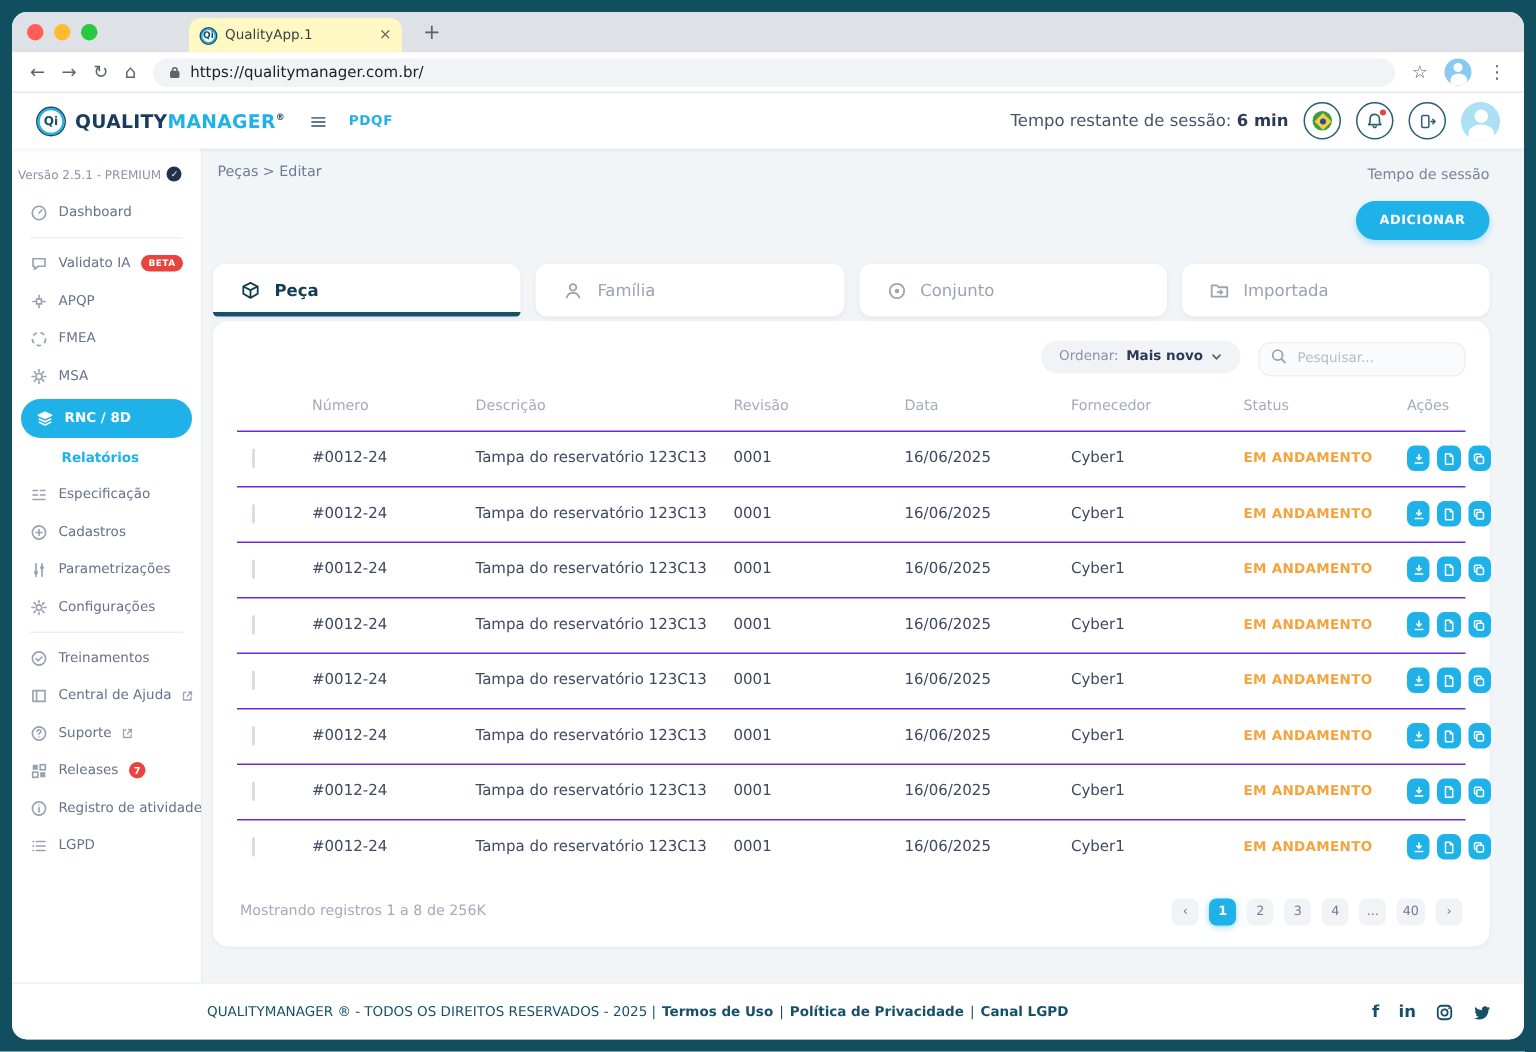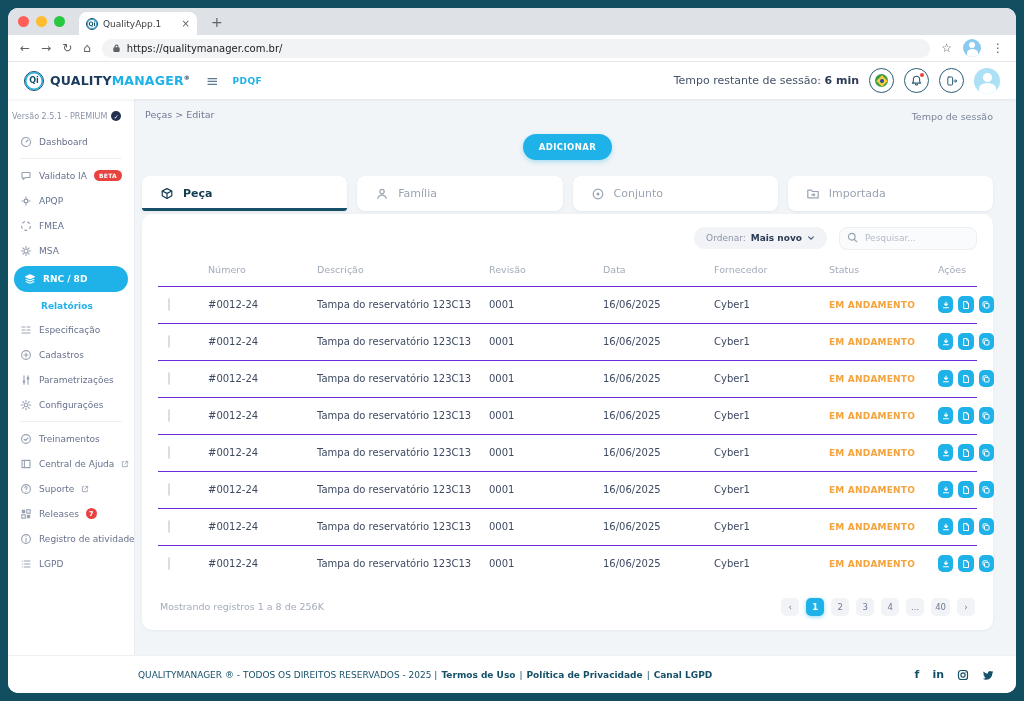--- a/index.html
+++ b/index.html
@@ -7,22 +7,22 @@
   body { background:#114E5F; font-family:"DejaVu Sans", sans-serif; position:relative; }
 
   
   .bw { position:absolute; left:8px; top:8px; width:1008px; height:685px;
         border-radius:10px; overflow:hidden; background:#fff; display:flex; flex-direction:column; }
 
   .tabstrip { height:27px; background:#DEE1E6; display:flex; align-items:center; padding:0 10px; flex:0 0 auto; }
   .lights { display:flex; gap:7px; margin-right:14px; }
   .light { width:11px; height:11px; border-radius:50%; }
   .light.r{background:#FF5F57}.light.y{background:#FEBC2E}.light.g{background:#28C840}
-  .tab { align-self:flex-end; height:23px; width:118px; background:#ffffff; border-radius:8px 8px 0 0;
-         display:flex; align-items:center; gap:5px; padding:0 7px; font-size:9px; color:#3C4043; }
+  .tab { align-self:flex-end; height:23px; width:142px; background:#fef9c3; border-radius:8px 8px 0 0;
+         display:flex; align-items:center; gap:5px; padding:0 7px; font-size:9px; color:#3C4043;margin-left:47px; }
   .tab-close { margin-left:auto; color:#5F6368; font-size:10px; cursor:pointer; }
   .newtab { margin-left:14px; color:#5F6368; font-size:14px; line-height:1; }
 
   .favicon, .logo-mark { display:inline-flex; align-items:center; justify-content:center;
          border-radius:50%; background:#fff; border:1.5px solid #14506B; color:#14506B; font-weight:bold; }
   .favicon { width:12px; height:12px; font-size:6px; box-shadow:0 0 0 1px #1FB2E9 inset; }
   .logo-mark { width:20px; height:20px; font-size:8px; box-shadow:0 0 0 1.5px #1FB2E9 inset; }
 
   .toolbar { height:27px; background:#fff; border-bottom:1px solid #E8EAED; display:flex;
              align-items:center; gap:11px; padding:0 12px; color:#5F6368; font-size:12px; flex:0 0 auto; }
@@ -74,21 +74,21 @@
               display:flex; align-items:center; gap:7px; font-weight:bold; font-size:9px; }
   .s-active .si { color:#fff; }
   .s-sub { padding:6px 12px 6px 33px; color:#1FB2E9; font-weight:bold; }
   .ext { width:8px; height:8px; color:#9AA4B2; display:inline-flex; }
   .ext svg{ width:8px; height:8px; }
 
   
   .content { flex:1; position:relative; padding:10px 23px 0 7px; min-width:0; }
   .breadcrumb { font-size:9.5px; color:#6E7A96; padding-left:3px; }
   .session-caption { position:absolute; right:23px; top:12px; font-size:9.5px; color:#7A8499; }
-  .add-row { display:flex; justify-content:center; margin-top:14px; }
+  .add-row { display:flex; justify-content:flex-end; margin-top:14px; }
   .btn-add { background:#1FB2E9; color:#fff; border:none; border-radius:14px; padding:8px 16px;
              font-size:8.5px; font-weight:bold; letter-spacing:.4px; cursor:pointer;
              font-family:"DejaVu Sans",sans-serif; box-shadow:0 2px 5px rgba(31,178,233,.35); }
   .tabs { display:flex; gap:10px; margin-top:16px; }
   .tabcard { flex:1; height:35px; background:#fff; border-radius:8px; display:flex; align-items:center;
              gap:9px; padding:0 18px; font-size:11px; color:#9AA4B2; cursor:pointer;
              box-shadow:0 1px 3px rgba(16,42,67,.07); position:relative; }
   .tabcard svg { width:14px; height:14px; }
   .tabcard.active { color:#123C52; font-weight:bold; border-radius:8px 8px 0 0; }
   .tabcard.active::after { content:""; position:absolute; left:0; right:0; bottom:0; height:3px;

